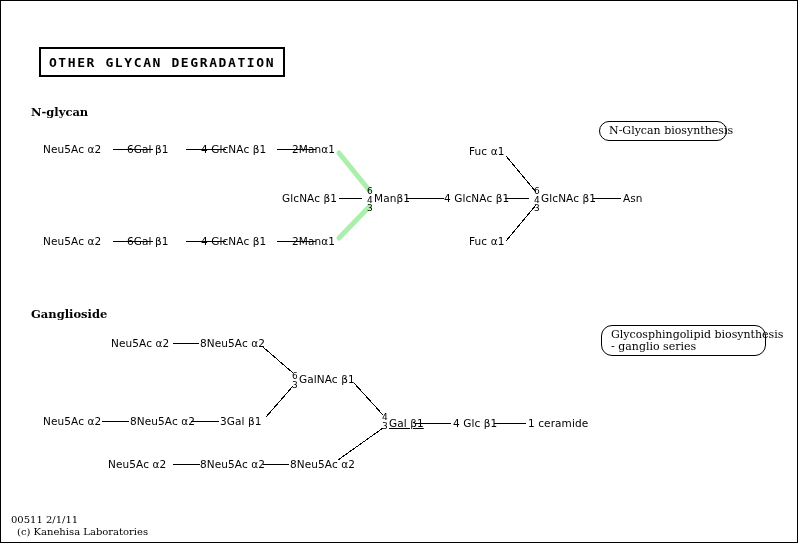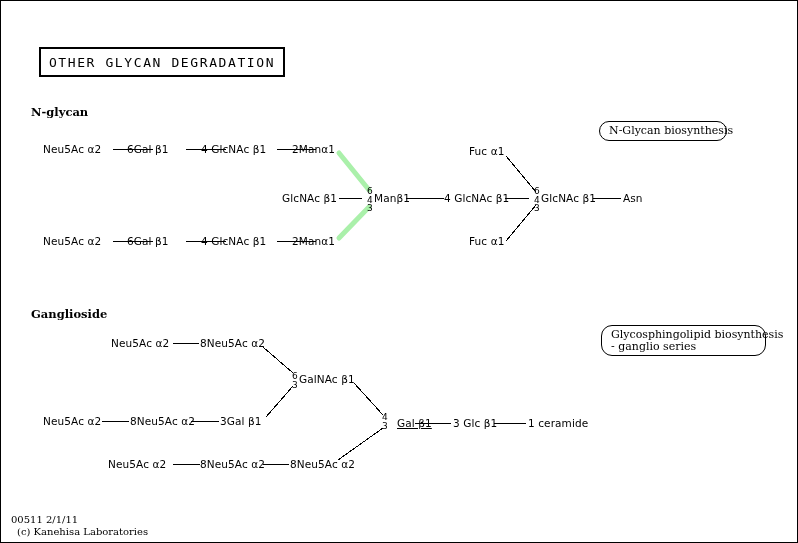--- a/index.html
+++ b/index.html
@@ -14,21 +14,21 @@
     font-size:10.5px;color:#000;line-height:12px;letter-spacing:.1px;
   }
   
   .stack{
     position:absolute;white-space:nowrap;font-family:"DejaVu Sans",sans-serif;
     font-size:9px;line-height:8.5px;color:#000;text-align:left;
   }
   .title-box{
     position:absolute;border:2px solid #000;background:#fff;
     font-family:"DejaVu Sans Mono",monospace;font-size:13px;letter-spacing:1.6px;
-    color:#000;display:flex;align-items:center;justify-content:center;
+    color:#000;display:flex;align-items:center;justify-content:center;font-weight:bold;
   }
   .section-head{
     position:absolute;font-family:"DejaVu Serif",serif;font-weight:bold;
     font-size:11.5px;color:#000;white-space:nowrap;
   }
   .maplink{
     position:absolute;border:1px solid #000;border-radius:11px;background:#fff;
     font-family:"DejaVu Serif",serif;font-size:11px;color:#000;
     line-height:11.5px;padding:3px 9px;box-sizing:border-box;white-space:nowrap;
   }
@@ -157,22 +157,22 @@
   <div class="node" style="left:219px;top:414px;">3Gal β1</div>
 
   <div class="node" style="left:107px;top:457px;">Neu5Ac α2</div>
   <div class="node" style="left:199px;top:457px;">8Neu5Ac α2</div>
   <div class="node" style="left:289px;top:457px;">8Neu5Ac α2</div>
 
   <div class="stack" style="left:381px;top:412px;">
     <div>4</div>
     <div>3</div>
   </div>
-  <div class="node" style="left:396px;top:416px;text-decoration:underline;">Gal β1</div>
+  <div class="node" style="left:388px;top:416px;text-decoration:underline;">Gal β1</div>
 
-  <div class="node" style="left:452px;top:416px;">3 Glc β1</div>
+  <div class="node" style="left:452px;top:416px;">4 Glc β1</div>
 
   <div class="node" style="left:527px;top:416px;">1 ceramide</div>
 
   <div class="footer" style="left:10px;top:513px;">00511 2/1/11</div>
   <div class="footer" style="left:16px;top:525px;text-align:center;">(c) Kanehisa Laboratories</div>
 
 </div>
 
 </body></html>

